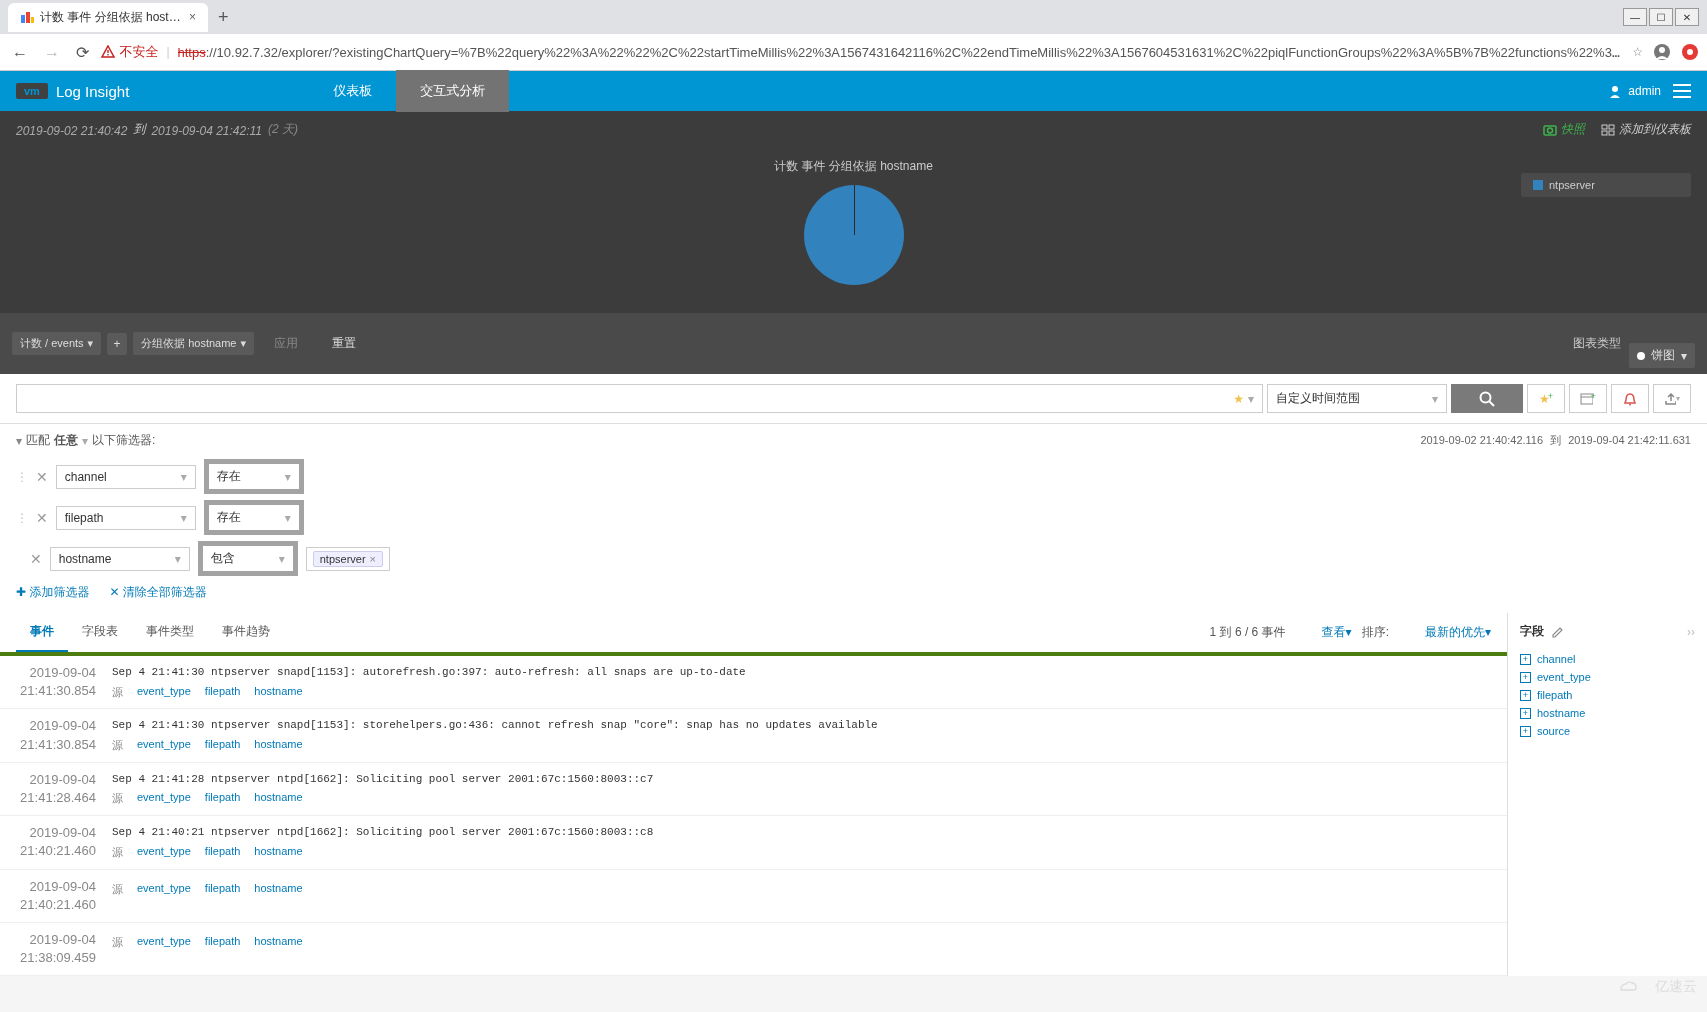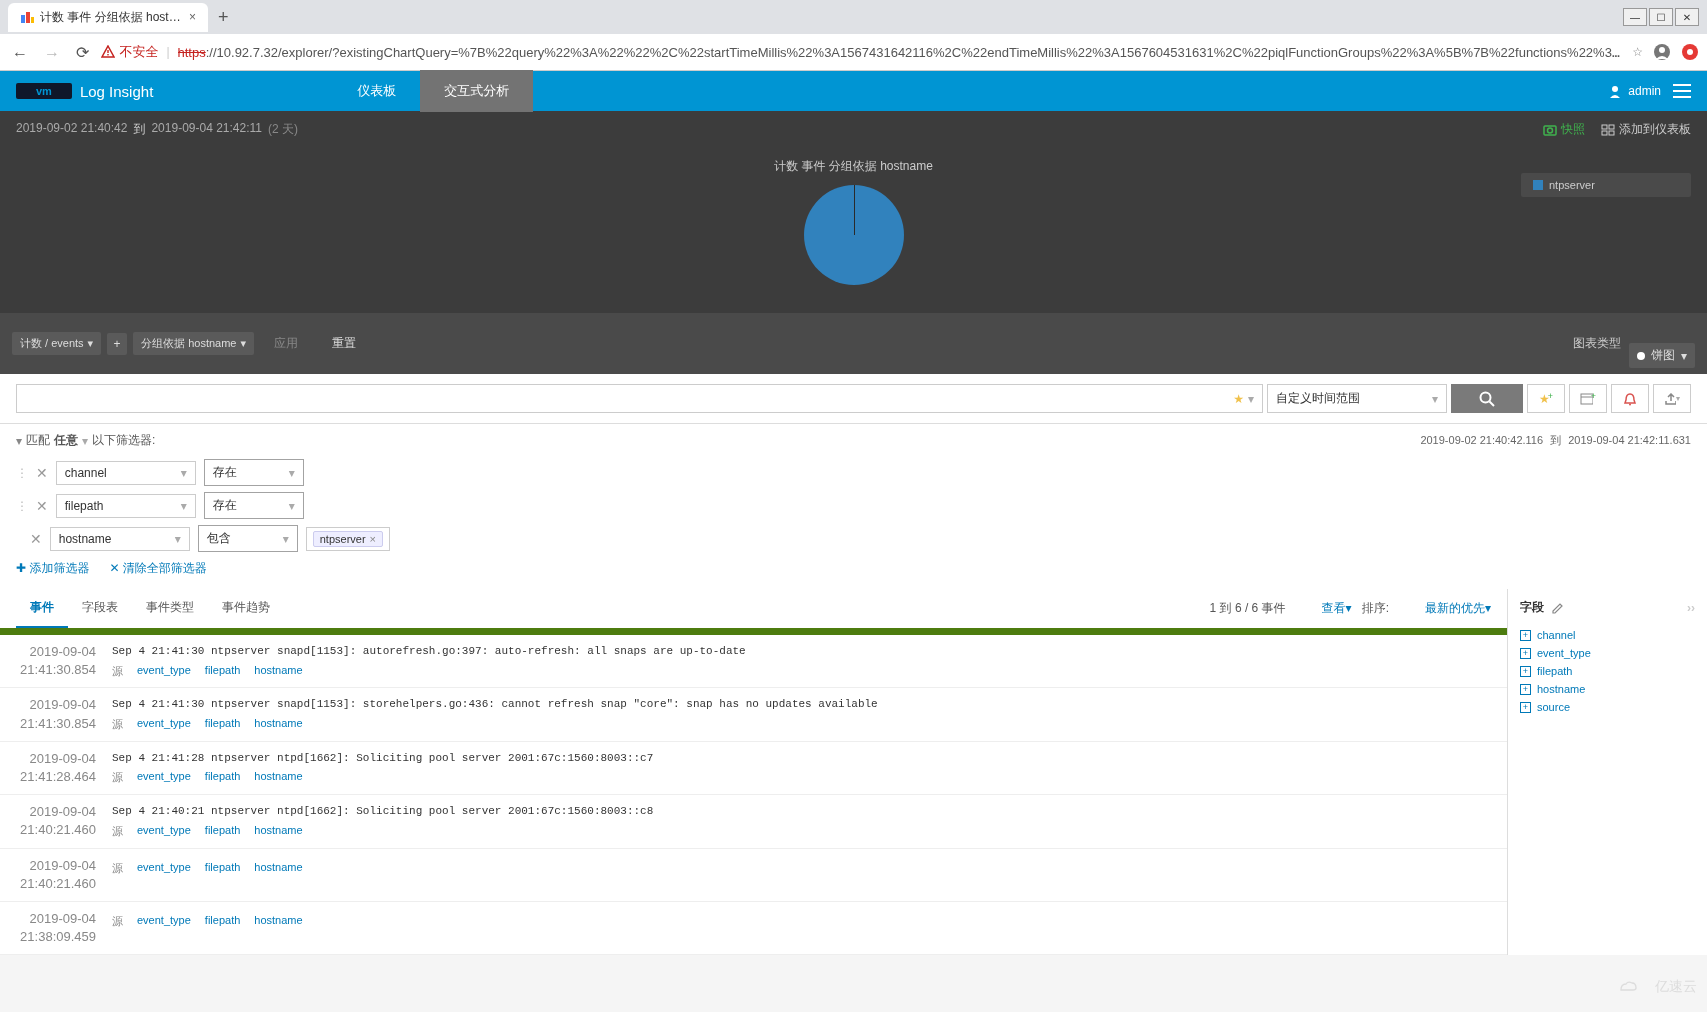--- a/index.html
+++ b/index.html
@@ -19,31 +19,31 @@
 .url-bar { display: flex; align-items: center; padding: 6px 8px; gap: 8px; height: 36px; }
 .nav-btn { color: #555; cursor: pointer; padding: 4px; font-size: 16px; }
 .security-warn { color: #c5221f; font-size: 13px; display: flex; align-items: center; gap: 4px; }
 .url-text { flex: 1; font-size: 13px; color: #555; white-space: nowrap; overflow: hidden; text-overflow: ellipsis; font-family: monospace; }
 .url-text .struck { text-decoration: line-through; color: #c5221f; }
 .ext-icons { display: flex; gap: 10px; align-items: center; }
 
 
 .app-header { background: #0095d3; color: #fff; height: 40px; display: flex; align-items: center; padding: 0 16px; }
 .logo { display: flex; align-items: center; gap: 8px; font-size: 15px; }
-.logo-box { background: #0f172a; color: #0095d3; padding: 2px 20px; font-size: 11px; font-weight: bold; border-radius: 2px; }
+.logo-box { background: #404040; color: #0095d3; padding: 2px 8px; font-size: 11px; font-weight: bold; border-radius: 2px; }
 .main-nav { display: flex; margin-left: 180px; }
 .nav-item { padding: 12px 24px; cursor: pointer; font-size: 13px; }
 .nav-item.active { background: #737373; }
 .user-area { margin-left: auto; display: flex; align-items: center; gap: 12px; }
 .user-info { display: flex; align-items: center; gap: 6px; }
 .hamburger { cursor: pointer; }
 
 
 .dark-panel { background: #3c3c3c; color: #ccc; }
-.time-bar { display: flex; align-items: flex-start; padding: 10px 16px; font-size: 12px; }
+.time-bar { display: flex; align-items: flex-end; padding: 10px 16px; font-size: 12px; font-style: italic; }
 .time-label { color: #aaa; }
 .panel-actions { margin-left: auto; display: flex; gap: 16px; }
 .panel-action { display: flex; align-items: center; gap: 4px; cursor: pointer; color: #ccc; }
 .panel-action.green { color: #3fb24d; }
 
 .chart-area { text-align: center; padding: 10px 0 20px; position: relative; }
 .chart-title { color: #ccc; font-size: 12px; margin-bottom: 10px; }
 .pie-chart { width: 100px; height: 100px; border-radius: 50%; background: #3182bd; margin: 8px auto; position: relative; }
 .pie-slice { position: absolute; top: 0; left: 50%; width: 1px; height: 50%; background: #2a2a2a; }
 .legend-box { position: absolute; right: 16px; top: 25px; background: #4a4a4a; padding: 6px 12px; border-radius: 2px; display: flex; align-items: center; gap: 6px; font-size: 11px; width: 170px; }
@@ -70,30 +70,30 @@
 
 
 .filter-section { background: #fff; padding: 8px 16px 12px; }
 .filter-header { display: flex; align-items: center; gap: 4px; font-size: 12px; color: #555; margin-bottom: 10px; }
 .filter-header .chev { color: #888; }
 .filter-time-detail { margin-left: auto; color: #666; font-size: 11px; }
 .filter-row { display: flex; align-items: center; gap: 8px; margin-bottom: 6px; }
 .filter-drag { color: #bbb; cursor: grab; }
 .filter-remove { color: #999; cursor: pointer; font-size: 14px; }
 .filter-field { border: 1px solid #ccc; padding: 4px 8px; width: 140px; display: flex; justify-content: space-between; align-items: center; cursor: pointer; background: #fff; }
-.filter-op { border: 1px solid #a3a3a3; padding: 4px 8px; width: 100px; display: flex; justify-content: space-between; align-items: center; cursor: pointer; background: #fff; }
+.filter-op { border: 5px solid #a3a3a3; padding: 4px 8px; width: 100px; display: flex; justify-content: space-between; align-items: center; cursor: pointer; background: #fff; }
 .filter-value { border: 1px solid #ccc; padding: 3px 6px; display: flex; align-items: center; gap: 4px; }
 .filter-tag { background: #eef; border: 1px solid #cce; padding: 1px 6px; border-radius: 2px; font-size: 11px; display: flex; align-items: center; gap: 4px; }
 .filter-actions { display: flex; gap: 20px; margin-top: 8px; }
 .filter-link { color: #0079b8; cursor: pointer; font-size: 12px; }
 
 
 .content-area { display: flex; }
 .main-content { flex: 1; background: #fff; }
-.result-tabs { display: flex; border-bottom: 7px solid #4d7c0f; padding: 0 16px; align-items: center; }
+.result-tabs { display: flex; border-bottom: 4px solid #4d7c0f; padding: 0 16px; align-items: center; }
 .rtab { padding: 10px 14px; cursor: pointer; font-size: 12px; color: #555; border-bottom: 2px solid transparent; }
 .rtab.active { color: #0079b8; border-bottom-color: #0079b8; font-weight: bold; }
 .result-info { margin-left: auto; display: flex; align-items: center; gap: 10px; font-size: 12px; color: #555; }
 .result-link { color: #0079b8; cursor: pointer; margin-left: 26px; }
 
 
 .events { }
 .event-row { display: flex; padding: 8px 16px; border-bottom: 1px solid #eee; gap: 16px; }
 .event-time { width: 80px; text-align: right; color: #888; font-size: 13px; line-height: 1.4; }
 .event-body { flex: 1; }

